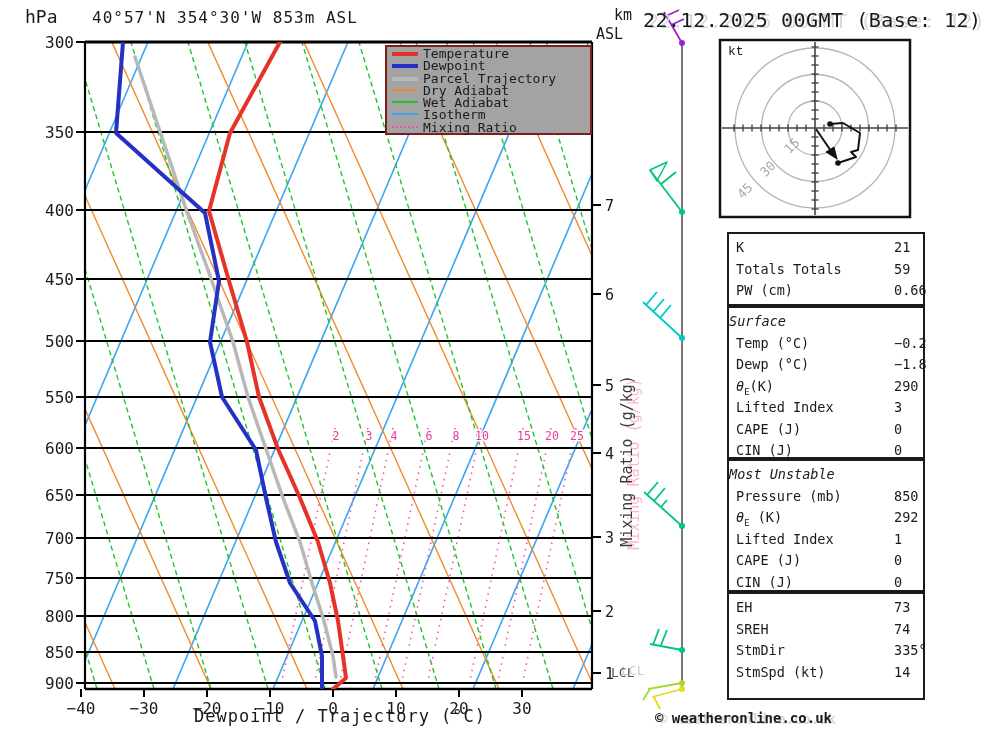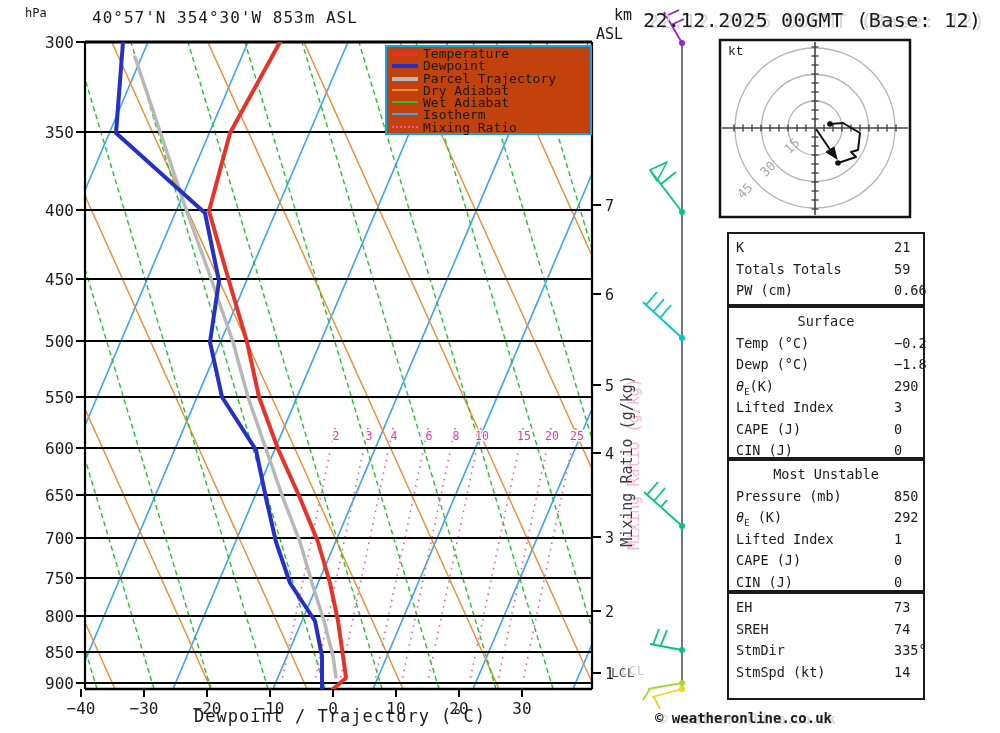--- a/index.html
+++ b/index.html
@@ -3,42 +3,42 @@
 <meta charset="utf-8">
 <style>
   html,body{margin:0;padding:0;background:#fff;}
   #stage{position:relative;width:1000px;height:733px;background:#fff;
          font-family:"DejaVu Sans Mono","Liberation Mono",monospace;color:#1a1a1a;overflow:hidden;}
   #chart{position:absolute;left:0;top:0;}
   .txt{position:absolute;white-space:nowrap;}
   .ghost{text-shadow:4px 1px 0 #d8d8d8;}
   #title{left:92px;top:8px;font-size:16px;letter-spacing:1px;}
   #date{left:643px;top:8px;font-size:20px;letter-spacing:0.5px;}
-  #hpa{left:25px;top:6px;font-size:12px;}
+  #hpa{left:25px;top:6px;font-size:18px;}
   #km{left:600px;top:6px;font-size:15px;margin-left:14px;}
   #asl{left:596px;top:25px;font-size:15px;}
   #xlabel{left:120px;top:706px;width:440px;text-align:center;font-size:17px;letter-spacing:1px;}
   #copyright{left:655px;top:710px;width:330px;font-size:14px;font-weight:bold;}
   #ktlabel{left:728px;top:44px;font-size:13px;font-family:Liberation Mono, monospace;}
   #lcl{left:611px;top:665px;font-size:13px;color:#555;}
   #lclghost{left:621px;top:663px;font-size:13px;color:#ccc;z-index:0;}
   .mixlabel{position:absolute;left:497px;top:452px;width:260px;text-align:center;
             font-size:15px;transform:rotate(-90deg);transform-origin:center;}
   #mixdark{color:#3a3a3a;z-index:3;}
   #mixpink{color:#f9b6d4;margin-left:7px;margin-top:3px;z-index:2;}
   
-  #legend{position:absolute;left:385px;top:45px;width:207px;height:90px;background:#c2410c;
-          border:2px solid #0ea5e9;box-sizing:border-box;z-index:5;text-align:right;}
+  #legend{position:absolute;left:385px;top:45px;width:207px;height:90px;background:#a3a3a3;
+          border:2px solid #7f1d1d;box-sizing:border-box;z-index:5;text-align:right;}
   .lg-row{position:relative;height:12.3px;}
   .lg-line{position:absolute;left:5px;top:5px;width:26px;}
   .lg-label{position:absolute;left:36px;top:-1px;font-size:13px;}
   
   .tsec{position:absolute;background:#fff;border:2px solid #1a1a1a;box-sizing:border-box;
         font-size:13.5px;z-index:5;padding-top:3px;}
-  .thead{text-align:center;height:21.5px;line-height:21.5px;}
+  .thead{height:21.5px;line-height:21.5px;font-style:italic;}
   .trow{position:relative;height:21.5px;line-height:21.5px;}
   .tlabel{position:absolute;left:7px;}
   .tvalue{position:absolute;left:141px;margin-left:24px;}
   sub{font-size:9px;}
 </style>
 </head>
 <body>
 <div id="stage">
 
 <svg id="chart" width="1000" height="733">

